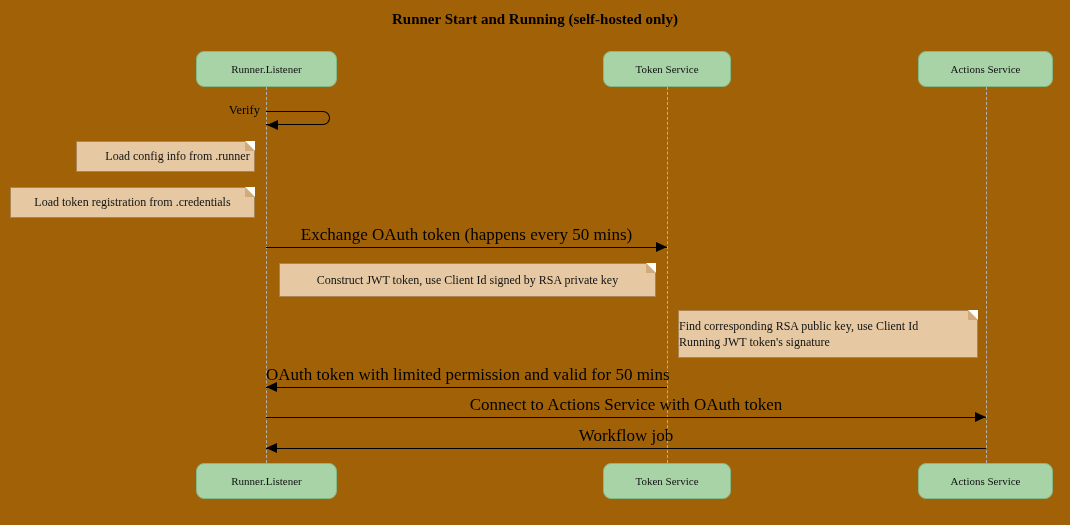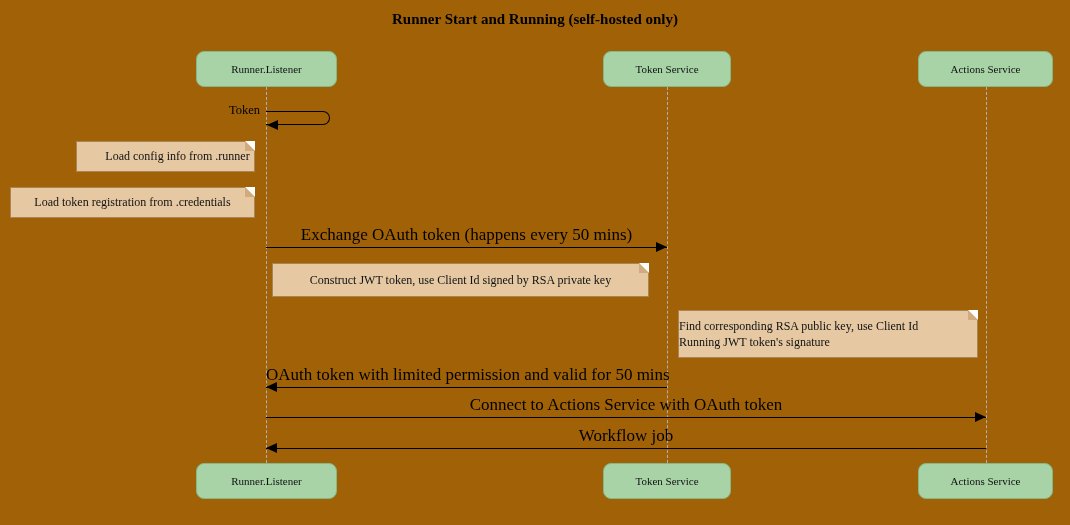--- a/index.html
+++ b/index.html
@@ -139,42 +139,42 @@
   <div class="actor" style="left:196px; top:51px; width:141px;">
     <span>Runner.Listener</span>
   </div>
   <div class="actor" style="left:603px; top:51px; width:128px;">
     <span>Token Service</span>
   </div>
   <div class="actor" style="left:918px; top:51px; width:135px;">
     <span>Actions Service</span>
   </div>
 
-  <div class="self-label">Token</div>
+  <div class="self-label">Verify</div>
   <div class="self-loop"></div>
   <div class="self-arrow"></div>
 
   <div class="note center" style="left:76px; top:141px; width:179px; height:31px;padding-left:24px;">
     <span class="cut"></span>
     <span class="flap"></span>
     <span>Load config info from .runner</span>
   </div>
 
   <div class="note center" style="left:10px; top:187px; width:245px; height:31px;">
     <span class="cut"></span>
     <span class="flap"></span>
     <span>Load token registration from .credentials</span>
   </div>
 
   <div class="msg" style="left:266px; top:231px; width:401px;">
     <div class="lbl">Exchange OAuth token (happens every 50 mins)</div>
     <div class="arr e"></div>
   </div>
 
-  <div class="note center" style="left:272px; top:263px; width:377px; height:34px;">
+  <div class="note center" style="left:279px; top:263px; width:377px; height:34px;">
     <span class="cut"></span>
     <span class="flap"></span>
     <span>Construct JWT token, use Client Id signed by RSA private key</span>
   </div>
 
   <div class="note multiline" style="left:678px; top:310px; width:300px; height:48px;">
     <span class="cut"></span>
     <span class="flap"></span>
     <div>Find corresponding RSA public key, use Client Id</div>
     <div>Running JWT token's signature</div>

